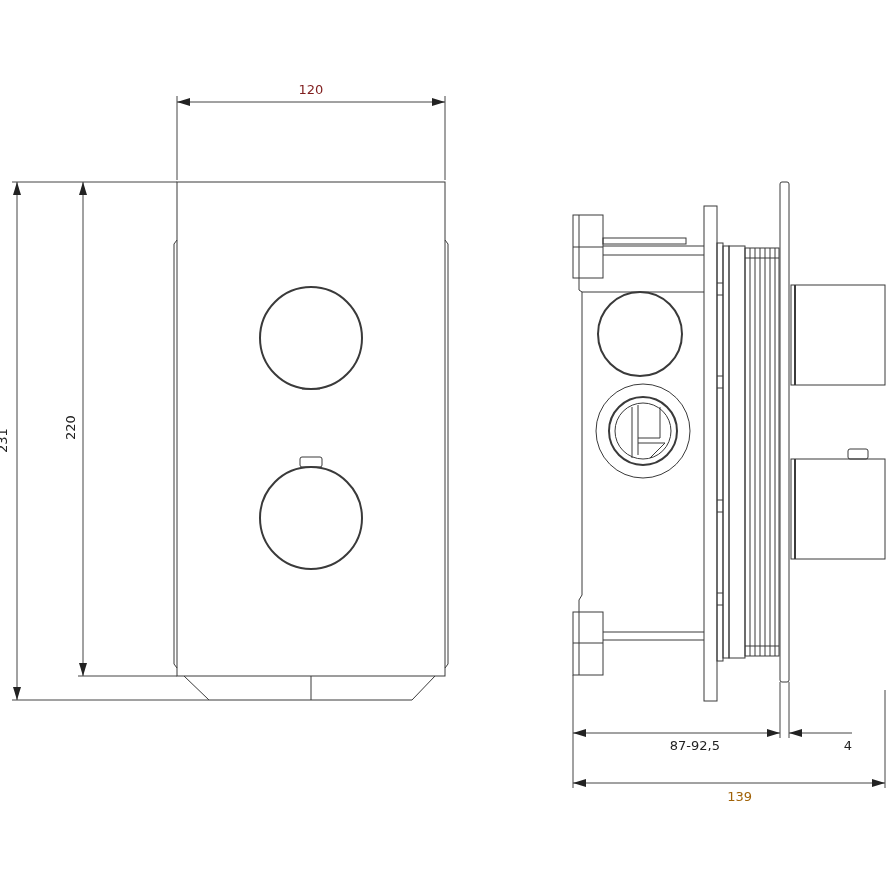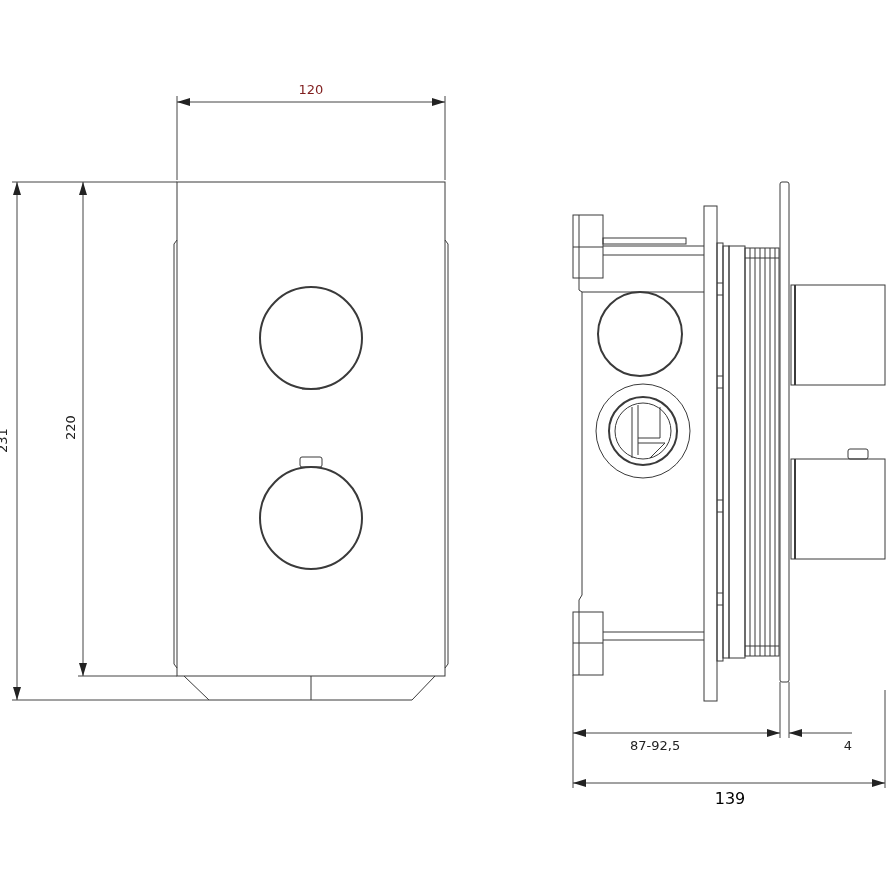--- a/index.html
+++ b/index.html
@@ -126,17 +126,17 @@
     <polygon class="arr" points="885,783 872,779 872,787"></polygon>
   </g>
 </svg>
 
 <div style="position:absolute;left:286px;top:82px;width:50px;text-align:center;font-size:13px;color:#7f1d1d;font-family:'DejaVu Sans',sans-serif;">120</div>
 
 <div style="position:absolute;left:-18px;top:433px;width:40px;text-align:center;font-size:13px;color:#222;transform:rotate(-90deg);font-family:'DejaVu Sans',sans-serif;">231</div>
 
 <div style="position:absolute;left:50px;top:420px;width:40px;text-align:center;font-size:13px;color:#222;transform:rotate(-90deg);font-family:'DejaVu Sans',sans-serif;">220</div>
 
-<div style="position:absolute;left:630px;top:738px;width:90px;text-align:left;font-size:13px;color:#222;font-family:'DejaVu Sans',sans-serif;">87-92,5</div>
+<div style="position:absolute;left:630px;top:738px;width:90px;text-align:right;font-size:13px;color:#222;font-family:'DejaVu Sans',sans-serif;">87-92,5</div>
 
 <div style="position:absolute;left:838px;top:738px;width:20px;text-align:center;font-size:13px;color:#222;font-family:'DejaVu Sans',sans-serif;">4</div>
 
-<div style="position:absolute;left:708px;top:789px;width:44px;text-align:center;font-size:16px;color:#000000;font-family:'DejaVu Sans',sans-serif;">139</div>
+<div style="position:absolute;left:708px;top:789px;width:44px;text-align:right;font-size:13px;color:#a16207;font-family:'DejaVu Sans',sans-serif;">139</div>
 
 </body></html>

